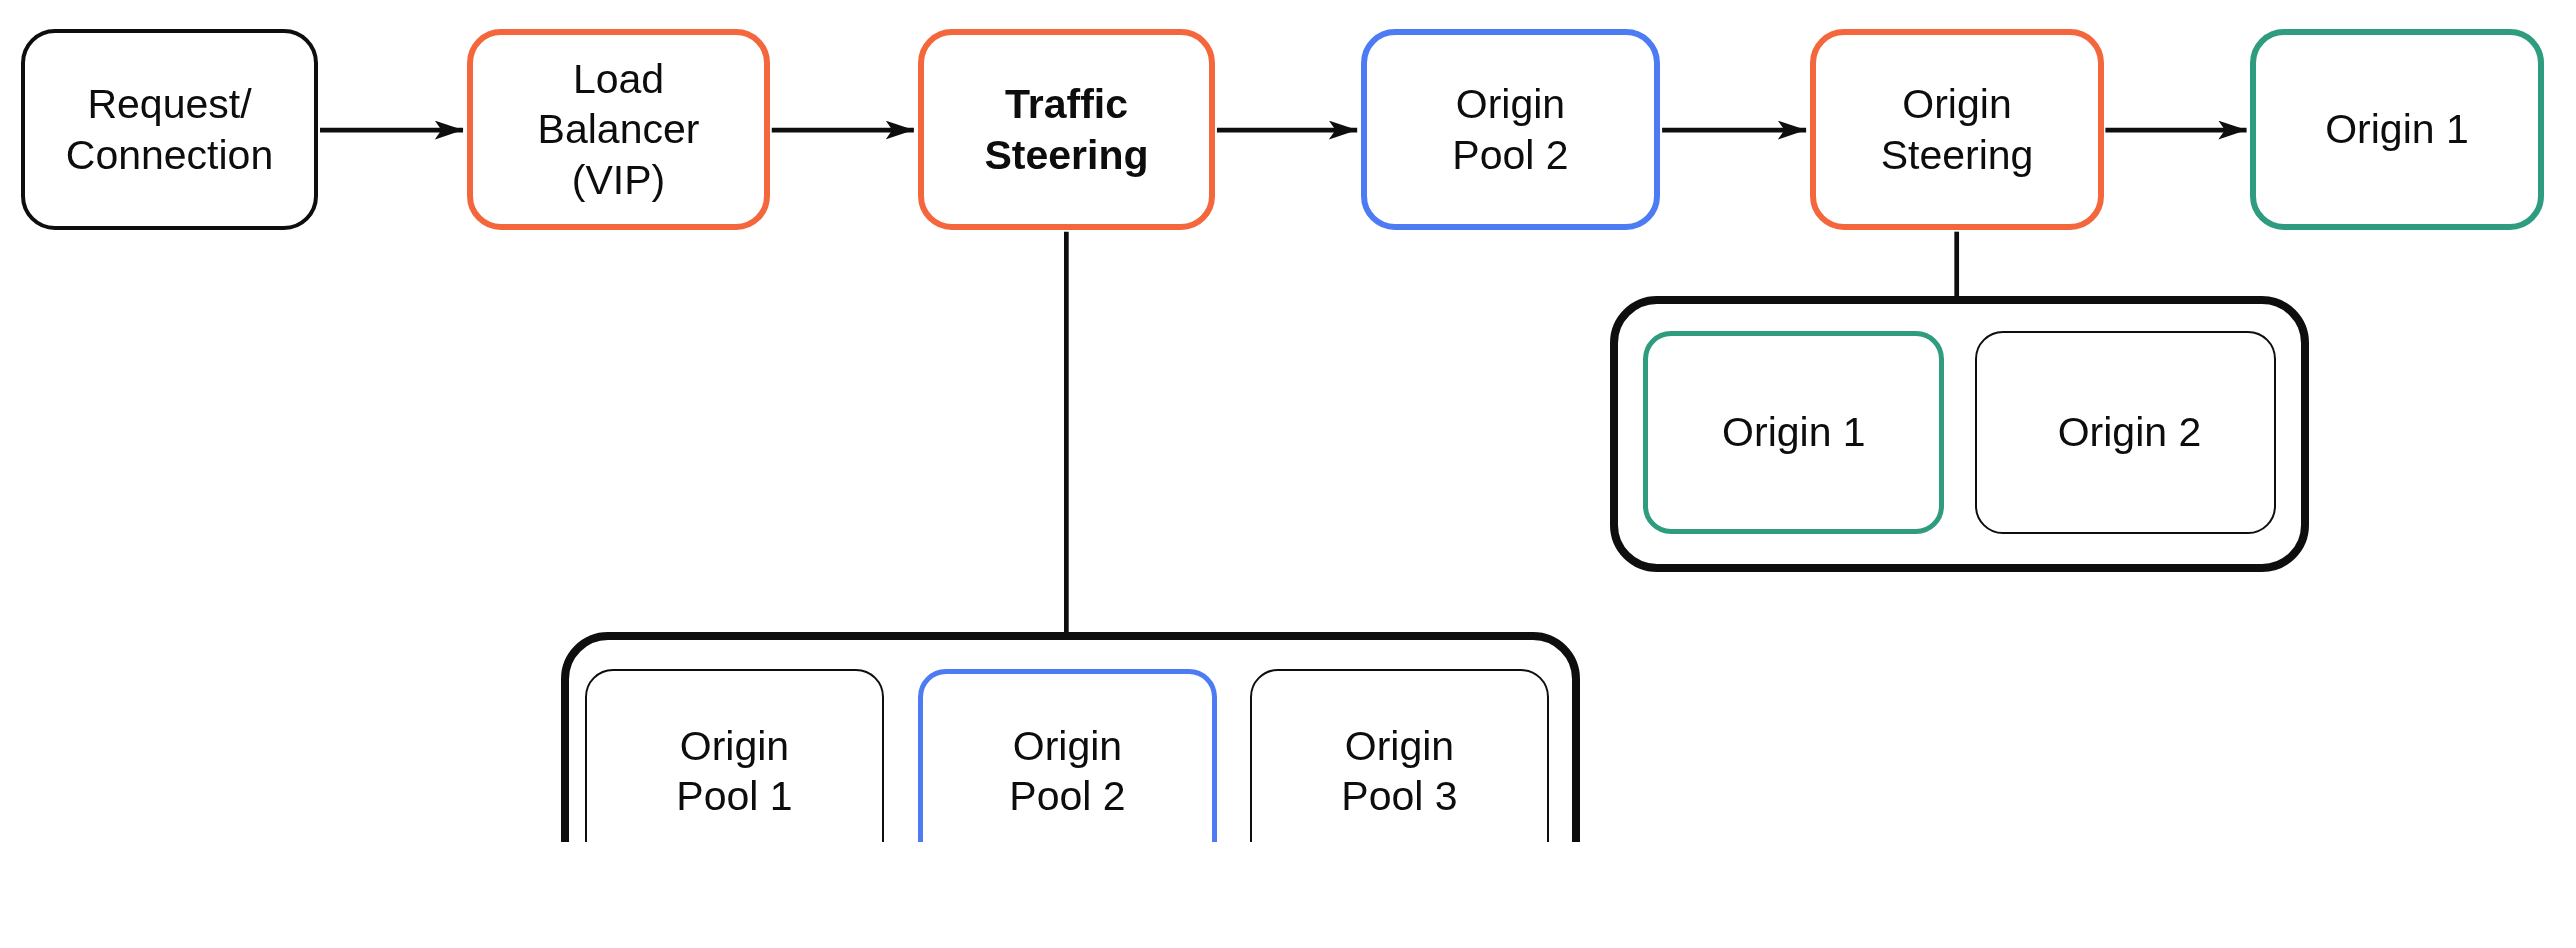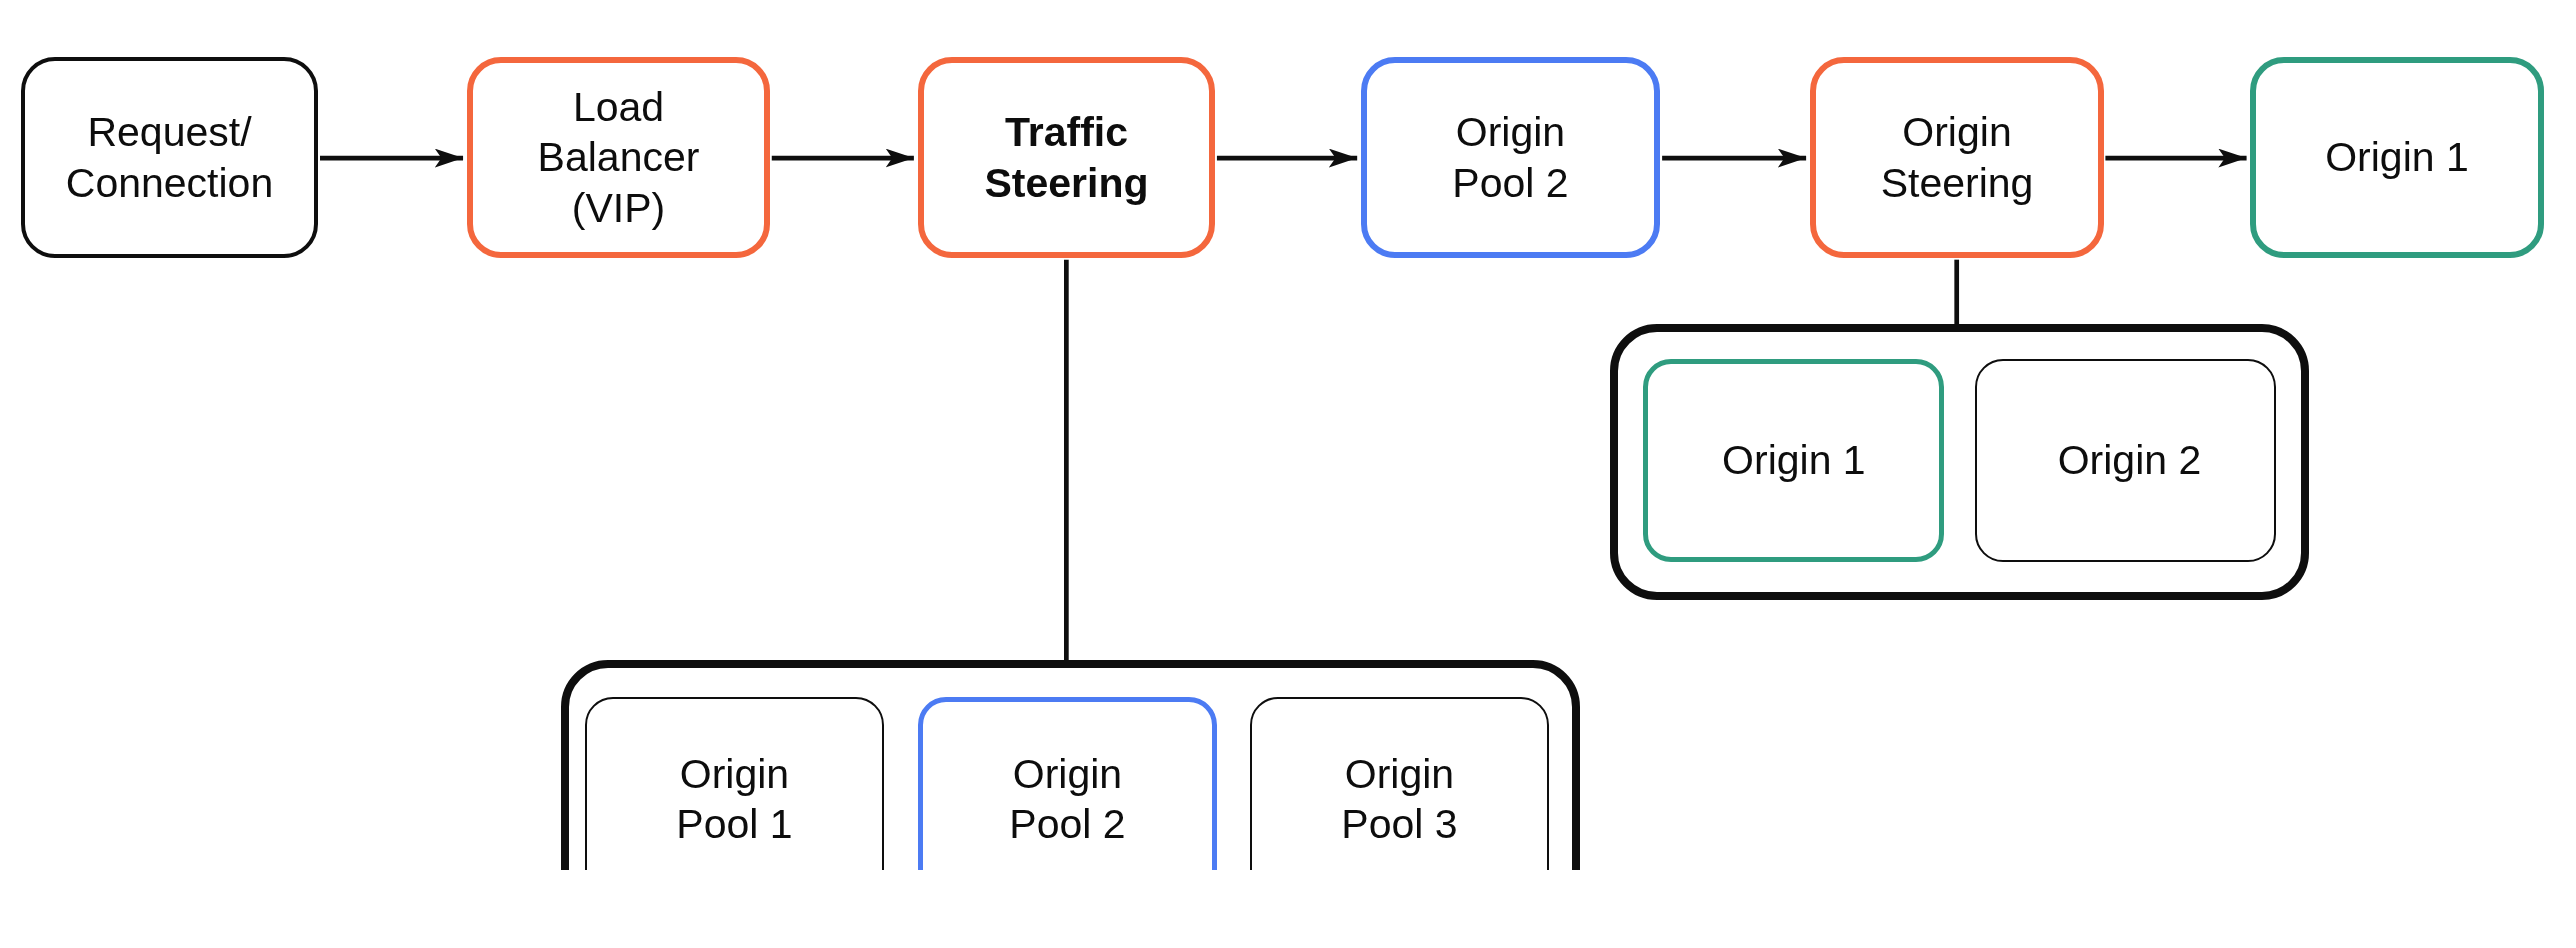--- a/index.html
+++ b/index.html
@@ -8,21 +8,20 @@
     background: #ffffff;
   }
   .canvas {
     position: relative;
     width: 2576px;
     height: 842px;
     background: var(--background, #fff);
     font-family: "Liberation Sans", sans-serif;
     color: var(--text, #0d0d0d);
     overflow: hidden;
-    margin-top: 28px;
   }
   .connector-layer {
     position: absolute;
     left: 0;
     top: 0;
     width: 2576px;
     height: 949px;
     pointer-events: none;
   }
   .node {

